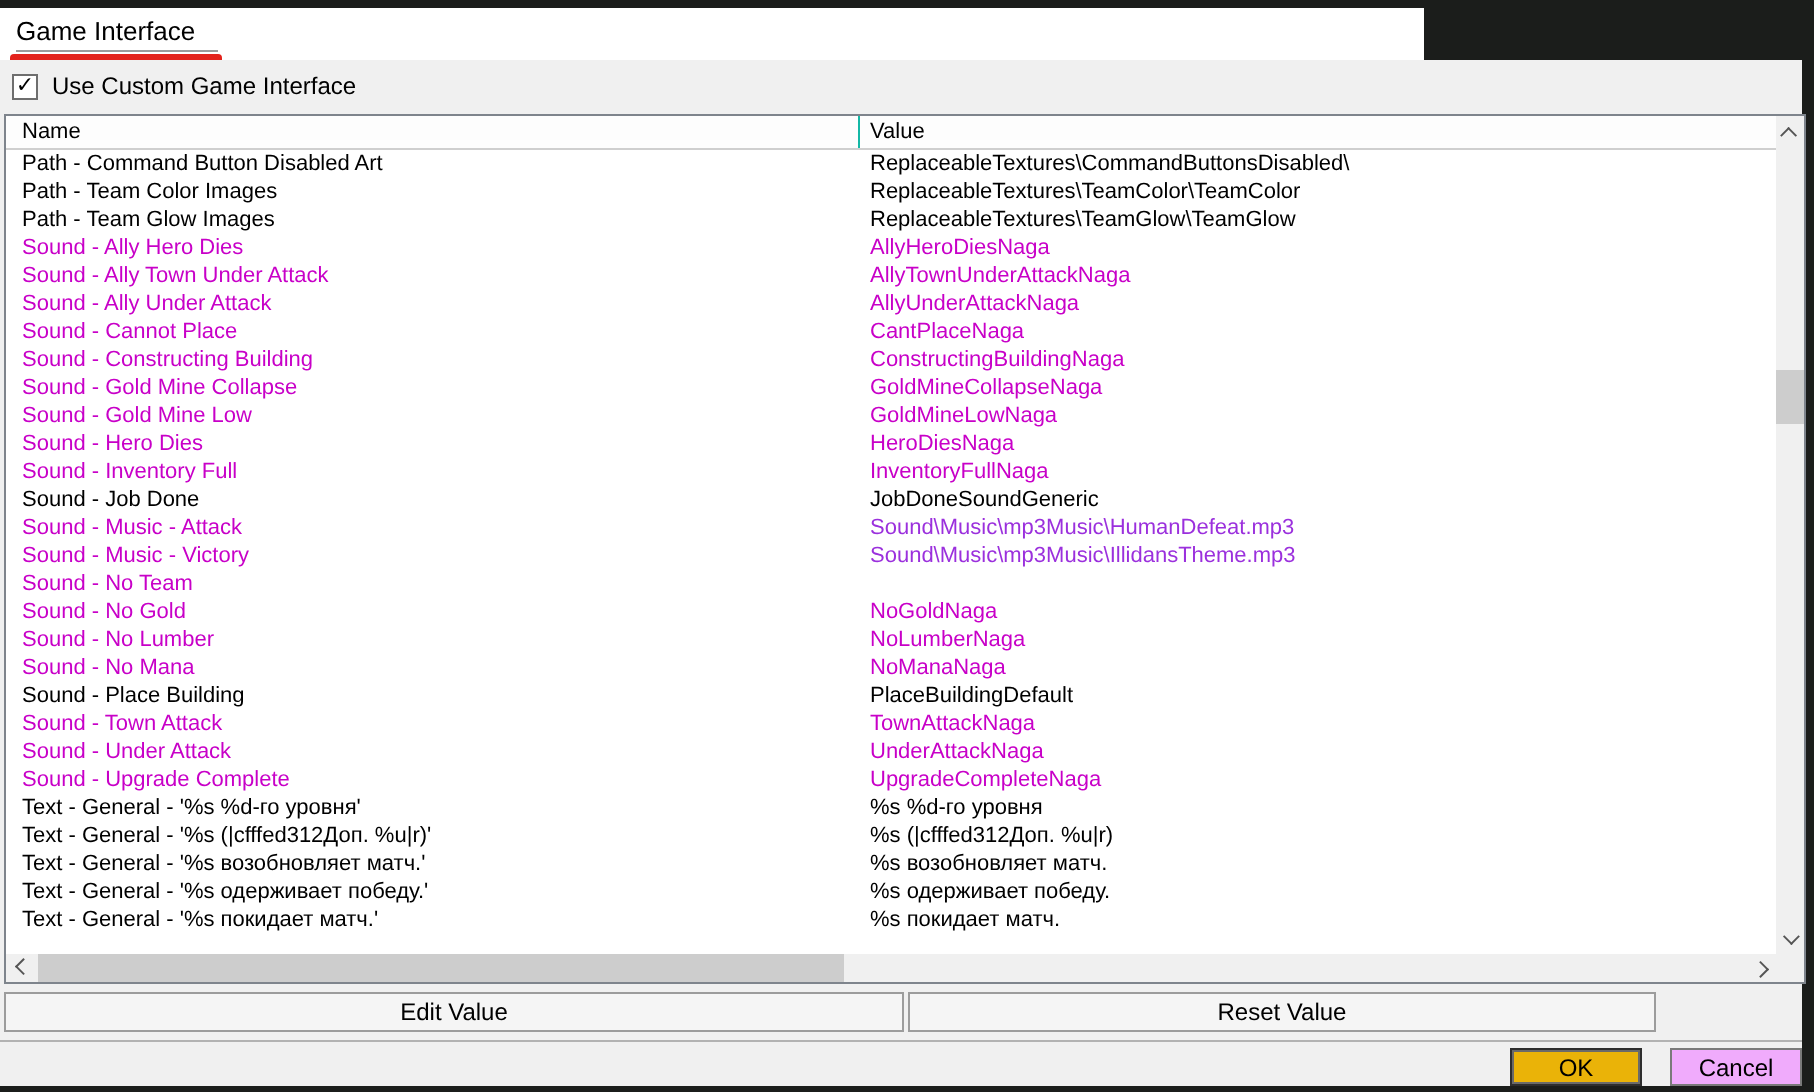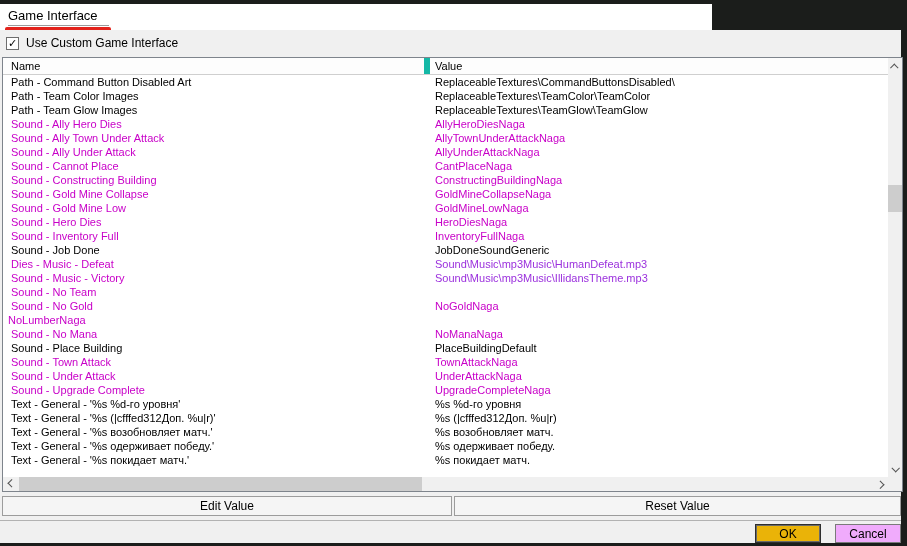--- a/index.html
+++ b/index.html
@@ -23,21 +23,21 @@
   .checkbox { width: 13px; height: 13px; background: #fff; border: 1px solid #6e6e6e; flex: none;
               display: flex; align-items: center; justify-content: center;
               font-size: 11px; line-height: 11px; color: #000; }
   .cb-label { font-size: 12px; color: #000; white-space: nowrap; }
   
   .listview { position: absolute; left: 2px; top: 27px; width: 901px; height: 435px;
               background: #fff; border: 1px solid #7e848c; }
   .lv-header { position: absolute; left: 0; top: 0; width: 885px; height: 17px; background: #fdfdfd;
                border-bottom: 1px solid #cfcfcf; display: flex; }
   .lv-h-cell { font-size: 11px; line-height: 16px; color: #000; white-space: nowrap; overflow: hidden; }
-  .lv-h-name { width: 427px; padding-left: 8px; border-right: 6px solid #14b8a6; }
+  .lv-h-name { width: 427px; padding-left: 8px; border-right: 1px solid #14b8a6; }
   .lv-h-value { flex: 1; padding-left: 5px; }
   .lv-body { position: absolute; left: 0; top: 17px; width: 885px; height: 402px; overflow: hidden; background: #fff; }
   .row { display: flex; height: 14px; }
   .cell { font-size: 11px; line-height: 14px; white-space: nowrap; overflow: hidden; color: #000; }
   .cell.name { width: 427px; padding-left: 8px; flex: none; }
   .cell.value { flex: 1; padding-left: 5px; }
   .name.modified, .name.music { color: var(--modified, #c800c8); }
   .value.modified { color: var(--modified, #c800c8); }
   .value.music { color: var(--music, #9b30dd); }
   
@@ -53,21 +53,21 @@
   .chev.down  { transform: rotate(225deg) translateY(1px); }
   .chev.left  { transform: rotate(-45deg) translateX(1px); }
   .chev.right { transform: rotate(135deg) translateX(1px); }
   .vthumb { position: absolute; left: 0; top: 127px; width: 14px; height: 27px; background: #cdcdcd; }
   .hthumb { position: absolute; left: 16px; top: 0; width: 403px; height: 14px; background: #cdcdcd; }
   
   .btn { position: absolute; background: #f5f5f5; border: 1px solid #9c9c9c;
          display: flex; align-items: center; justify-content: center;
          font-size: 12px; color: #000; cursor: default; }
   .btn-edit  { left: 2px;   top: 466px; width: 450px; height: 20px; }
-  .btn-reset { left: 454px; top: 466px; width: 447px; height: 20px; }
+  .btn-reset { left: 454px; top: 466px; width: 374px; height: 20px; }
   .bottom-divider { position: absolute; left: 0; top: 490px; width: 901px; height: 1px; background: #b2b2b2; }
   .btn-ok     { left: 755px; top: 494px; width: 66px; height: 19px; background: #eab308;
                 border: 1px solid #2e2e2e; box-shadow: inset 0 0 0 1px #6a6a6a; }
   .btn-cancel { left: 835px; top: 494px; width: 66px; height: 19px; background: #f0abfc; border: 1px solid #7a7a7a; }
 </style>
 </head>
 <body>
 
 <div class="screen" style="--modified: #c800c8; --music: #9b30dd; --marker: #e3231c;">
 
@@ -137,35 +137,36 @@
           </div>
           <div class="row">
             <div class="cell name modified">Sound - Inventory Full</div>
             <div class="cell value modified">InventoryFullNaga</div>
           </div>
           <div class="row">
             <div class="cell name default">Sound - Job Done</div>
             <div class="cell value default">JobDoneSoundGeneric</div>
           </div>
           <div class="row">
-            <div class="cell name music">Dies - Music - Defeat</div>
+            <div class="cell name music">Sound - Music - Attack</div>
             <div class="cell value music">Sound\Music\mp3Music\HumanDefeat.mp3</div>
           </div>
           <div class="row">
             <div class="cell name music">Sound - Music - Victory</div>
             <div class="cell value music">Sound\Music\mp3Music\IllidansTheme.mp3</div>
           </div>
           <div class="row">
             <div class="cell name modified">Sound - No Team</div>
           </div>
           <div class="row">
             <div class="cell name modified">Sound - No Gold</div>
             <div class="cell value modified">NoGoldNaga</div>
           </div>
           <div class="row">
+            <div class="cell name modified">Sound - No Lumber</div>
             <div class="cell value modified">NoLumberNaga</div>
           </div>
           <div class="row">
             <div class="cell name modified">Sound - No Mana</div>
             <div class="cell value modified">NoManaNaga</div>
           </div>
           <div class="row">
             <div class="cell name default">Sound - Place Building</div>
             <div class="cell value default">PlaceBuildingDefault</div>
           </div>

